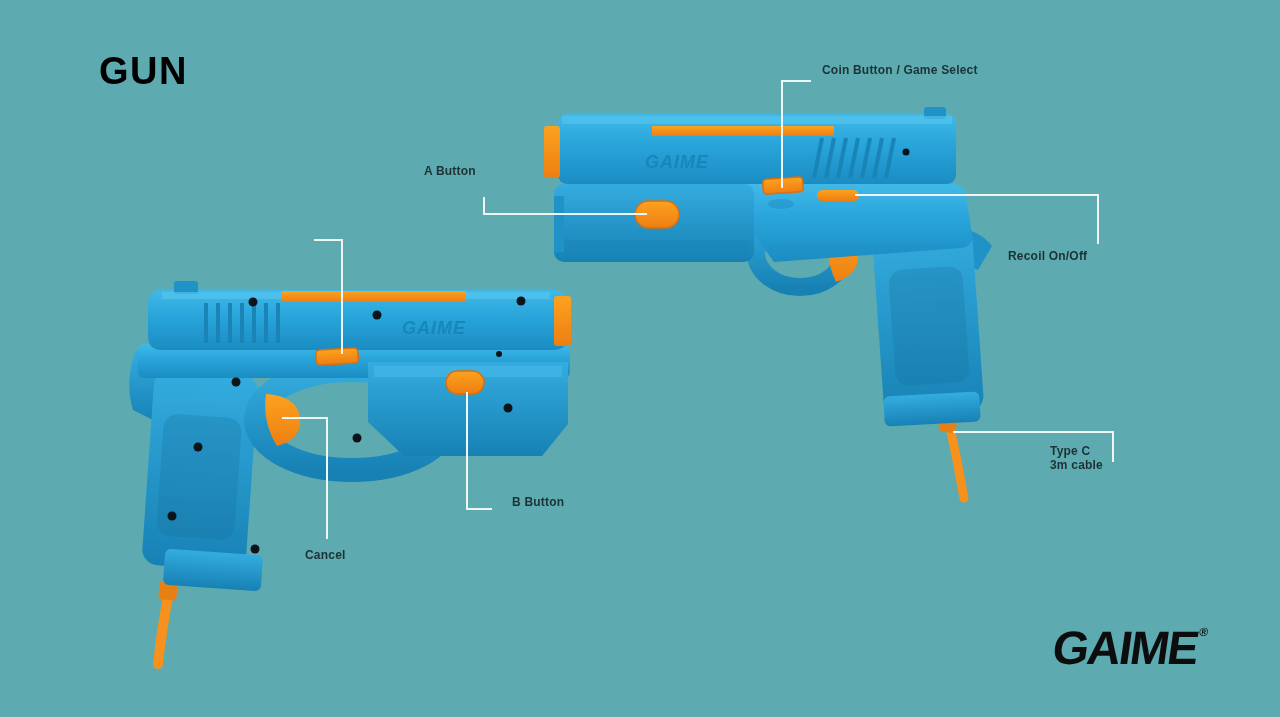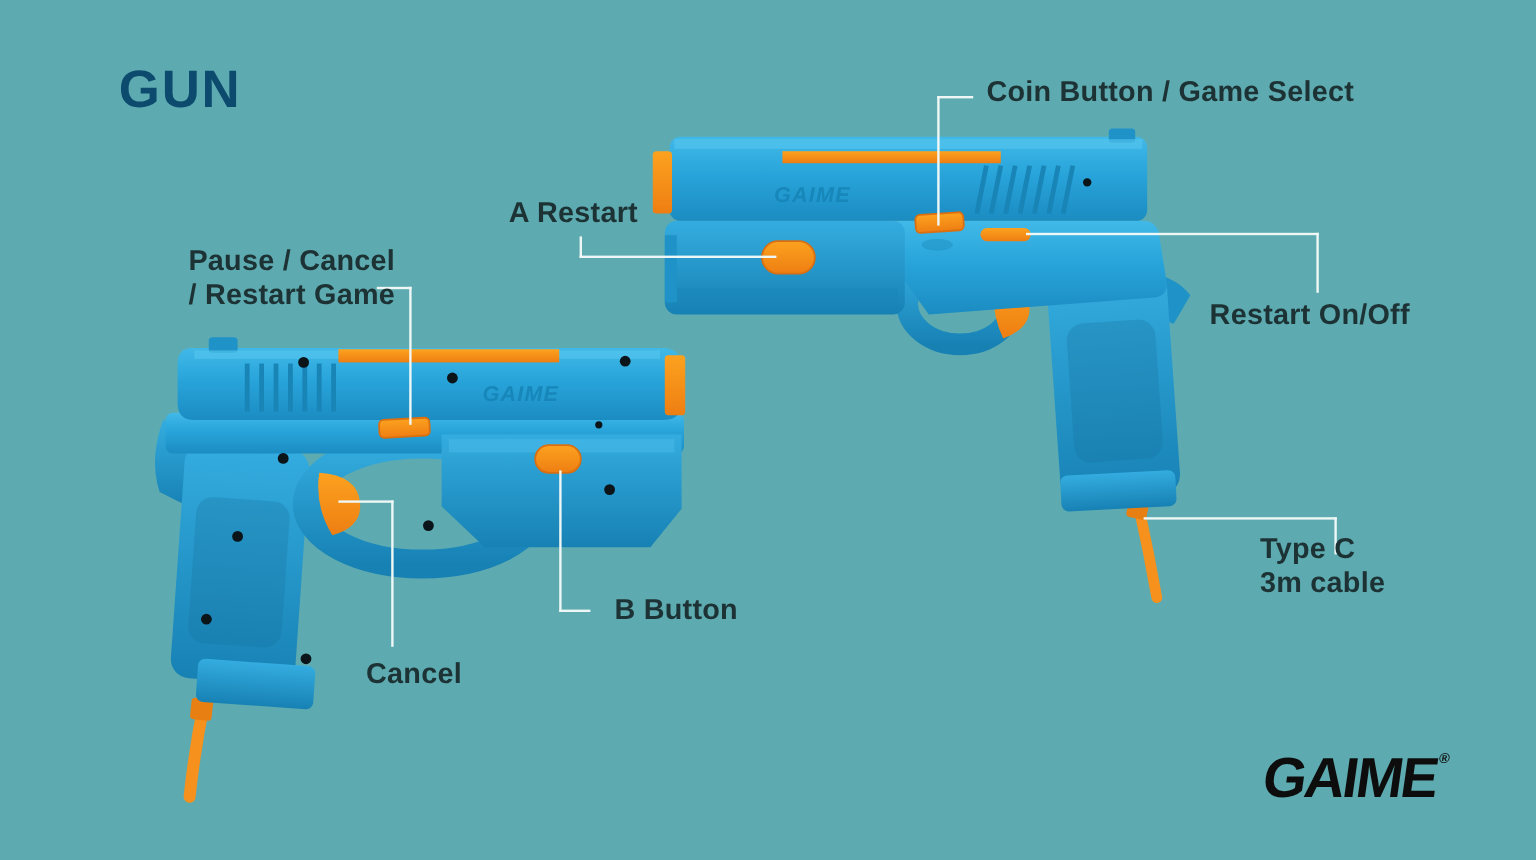--- a/index.html
+++ b/index.html
@@ -5,27 +5,27 @@
   html,body { margin:0; padding:0; background:#333; }
   .stage {
     position:relative; width:1280px; height:717px; overflow:hidden;
     background:#5dabb0;
     font-family:"Liberation Sans", sans-serif;
   }
   .art { position:absolute; inset:0; width:1280px; height:717px; }
 
   .title {
     position:absolute; left:99px; top:50px; margin:0;
-    font-size:44px; font-weight:700; letter-spacing:1.5px;
-    color:#0c4a6e;
+    font-size:38px; font-weight:700; letter-spacing:1.5px;
+    color:#000000;
   }
 
   .lab {
     position:absolute;
-    font-size:24px; font-weight:700; line-height:1.18; letter-spacing:.2px;
+    font-size:12px; font-weight:700; line-height:1.18; letter-spacing:.2px;
     color:#1d3234; white-space:pre-line;
   }
   #lab-coin    { left:822px;  top:63px;  }
   #lab-a       { left:424px;  top:164px; }
   #lab-pause   { left:157px;  top:204px; }
   #lab-recoil  { left:1008px; top:249px; }
   #lab-b       { left:512px;  top:495px;text-align:right; }
   #lab-trigger { left:305px;  top:548px; }
   #lab-typec   { left:1010px; top:444px;margin-left:40px; }
 
@@ -171,24 +171,22 @@
   <div class="line l-a"></div>
   <div class="line l-pause"></div>
   <div class="line l-recoil"></div>
   <div class="line l-b"></div>
   <div class="line l-trigger"></div>
   <div class="line l-typec"></div>
 
   <h1 class="title">GUN</h1>
 
   <div class="lab" id="lab-coin">Coin Button / Game Select</div>
-  <div class="lab" id="lab-a">A Restart</div>
-  <div class="lab" id="lab-pause">Pause / Cancel
-/ Restart Game</div>
-  <div class="lab" id="lab-recoil">Restart On/Off</div>
+  <div class="lab" id="lab-a">A Button</div>
+  <div class="lab" id="lab-recoil">Recoil On/Off</div>
   <div class="lab" id="lab-b">B Button</div>
   <div class="lab" id="lab-trigger">Cancel</div>
   <div class="lab" id="lab-typec">Type C
 3m cable</div>
 
   <div class="logo"><span>GAIME</span><sup>®</sup></div>
 
 </div>
 
 </body></html>

